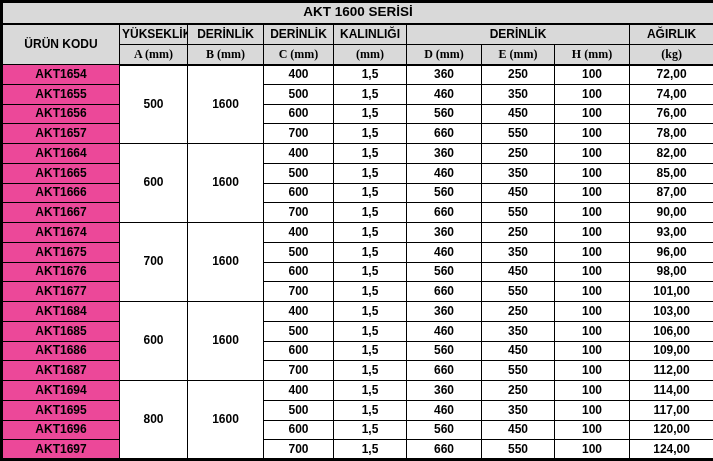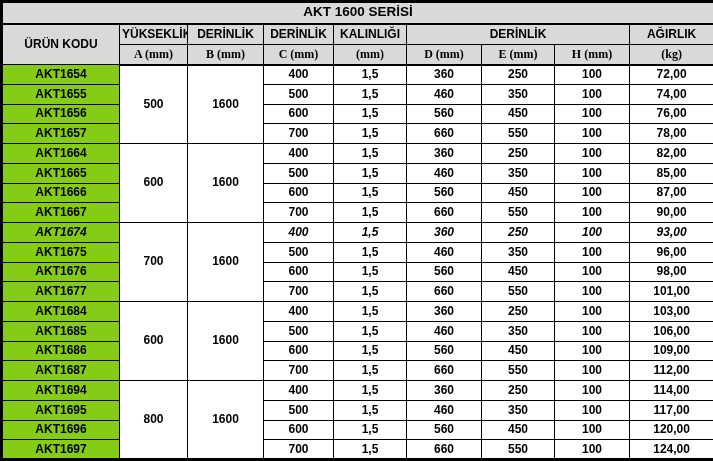--- a/index.html
+++ b/index.html
@@ -43,23 +43,23 @@
     border-bottom: 2px solid #000000;
   }
   tr.head-row-1 th { height: 21px; }
   tr.head-row-2 th {
     height: 20px;
     border-bottom: 2px solid #000000;
     font-family: Liberation Serif, serif;
   }
   tbody tr { height: 19.75px; }
   tbody td { background: #ffffff; }
-  tbody td.code-cell { background: #84cc16; }
+  tbody td.code-cell { background: #ec4899; }
   td.thick-top { border-top: 3px solid #000000; }
-  td.thick-bottom { border-bottom: 2.5px solid #000000; font-style: italic; }
+  td.thick-bottom { border-bottom: 2.5px solid #000000; }
 </style>
 </head>
 <body>
 
 <div class="sheet">
   <table class="spec">
     <colgroup>
       <col style="width:118px">
       <col style="width:68px">
       <col style="width:76px">

